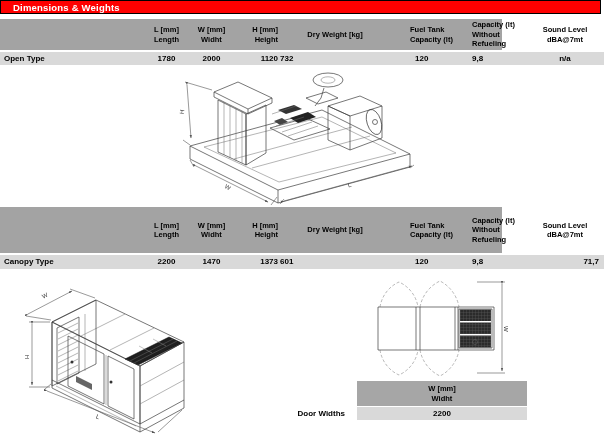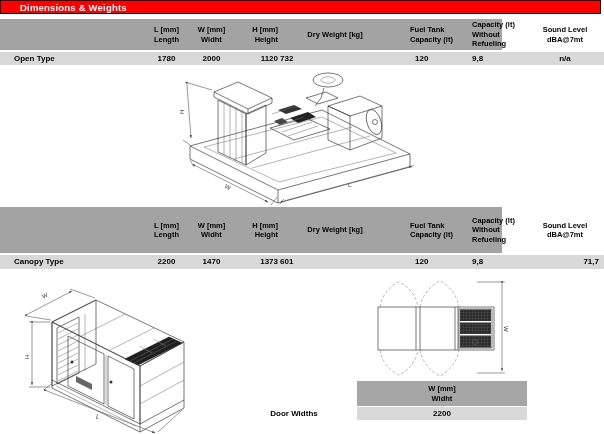--- a/index.html
+++ b/index.html
@@ -2,52 +2,52 @@
 <html><head>
 <meta charset="utf-8">
 <style>
   html,body{margin:0;padding:0;background:#fff;}
   .page{position:relative;width:604px;height:434px;background:#ffffff;overflow:hidden;
         font-family:"Liberation Sans",sans-serif;font-weight:bold;color:#000;}
 
   
   .titlebar{position:absolute;left:0;top:0;width:601px;height:14px;background:#fe0000;
             border:1.5px solid #000;box-sizing:border-box;display:flex;align-items:center;}
-  .titlebar span{color:#fff;font-size:9.5px;padding-left:19px;letter-spacing:.2px;white-space:nowrap;}
+  .titlebar span{color:#fff;font-size:9.5px;padding-left:12px;letter-spacing:.2px;white-space:nowrap;}
 
   
   .thead{position:absolute;left:0;width:502px;background:#a3a3a3;}
   .trow {position:absolute;left:0;width:604px;background:#d9d9d9;}
   .h1{top:19px;height:31px;}
   .r1{top:52px;height:13px;}
   .h2{top:207px;height:46px;}
   .r2{top:255px;height:14px;}
 
   .hc{position:absolute;top:0;height:100%;display:flex;flex-direction:column;justify-content:center;
       font-size:7.5px;line-height:9.5px;white-space:pre-line;}
   .vc{position:absolute;top:0;height:100%;font-size:8px;line-height:13px;white-space:nowrap;}
 
-  .c-label{left:0;width:140px;text-align:left;padding-left:14px;box-sizing:border-box;}
+  .c-label{left:0;width:140px;text-align:left;padding-left:4px;box-sizing:border-box;}
   .c-l    {left:140px;width:53px;text-align:center;}
   .c-w    {left:193px;width:37px;text-align:center;}
   .c-h    {left:230px;width:48px;text-align:right;}
   .c-dry  {left:280px;width:110px;text-align:left;}
   .c-fuel {left:410px;width:58px;text-align:left;}
   .c-fuel.vc{padding-left:5px;box-sizing:border-box;}
   .c-cap  {left:472px;width:56px;text-align:left;}
   .c-sound{left:528px;width:74px;text-align:center;}
   .c-sound.right{text-align:right;padding-right:3px;box-sizing:border-box;}
 
   
   .door-head{position:absolute;left:357px;top:381px;width:170px;height:25px;background:#a6a6a6;
              display:flex;flex-direction:column;justify-content:center;text-align:center;
              font-size:7.5px;line-height:10px;white-space:pre-line;}
   .door-row{position:absolute;left:357px;top:407px;width:170px;height:13px;background:#d9d9d9;
             text-align:center;font-size:8px;line-height:13px;}
-  .door-label{position:absolute;left:243px;top:407px;width:102px;text-align:center;
+  .door-label{position:absolute;left:243px;top:407px;width:102px;text-align:right;
               font-size:8px;line-height:13px;white-space:nowrap;}
 
   
   .drw{position:absolute;}
   svg{display:block;}
   .ln{fill:none;stroke:#3c3c3c;stroke-width:.7;stroke-linejoin:round;}
   .lt{fill:none;stroke:#6a6a6a;stroke-width:.5;}
   .dim{fill:none;stroke:#555;stroke-width:.6;}
   .dash{fill:none;stroke:#979797;stroke-width:.7;stroke-dasharray:3,2;}
   .dtx{font-family:"Liberation Sans",sans-serif;font-size:6px;fill:#333;font-weight:normal;}

